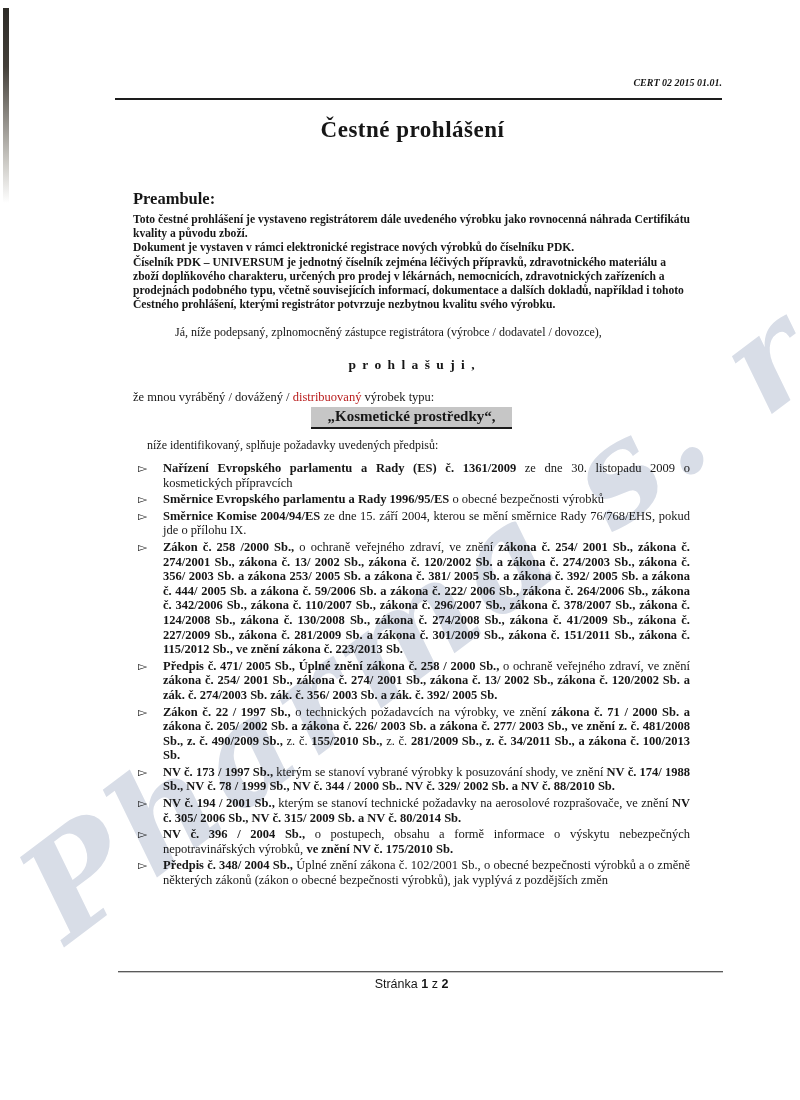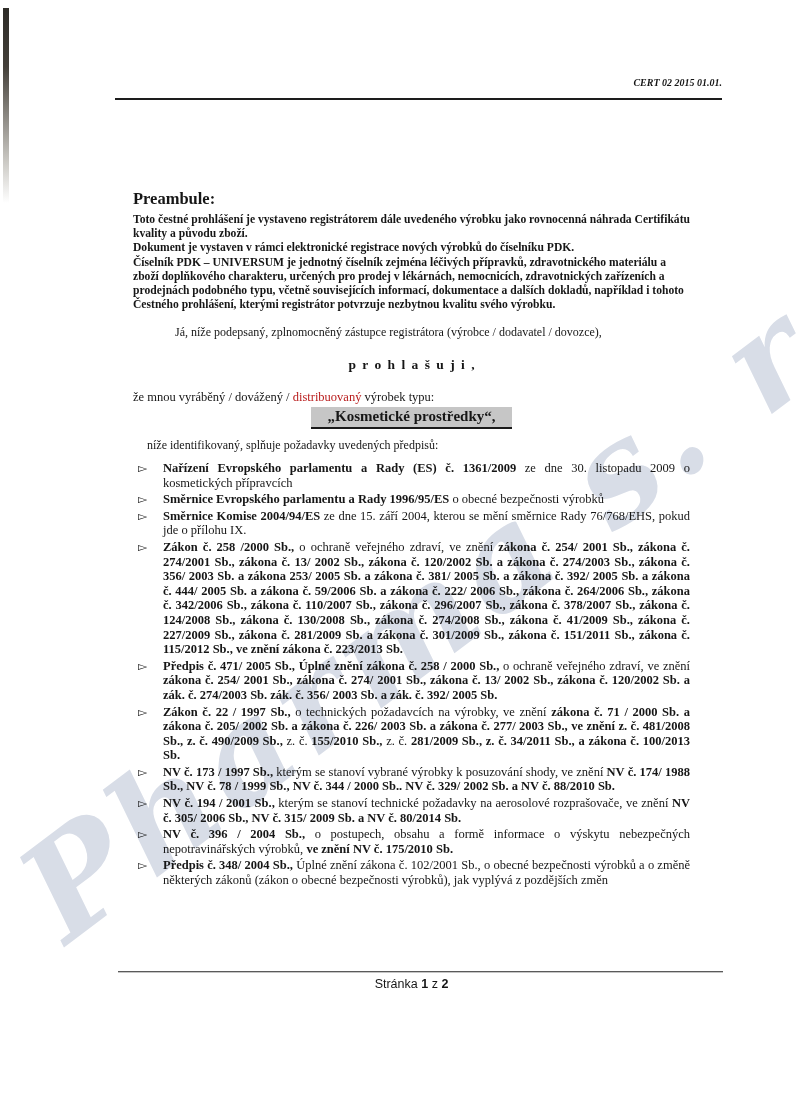--- a/index.html
+++ b/index.html
@@ -63,20 +63,21 @@
 
 <div class="page">
 
   <div class="edge-artifact"></div>
 
   <div class="watermark" style="color: rgb(216, 221, 231);">Pharma s. r. o.</div>
 
   <div class="doc-code">CERT 02 2015 01.01.</div>
   <div class="rule-top"></div>
 
+  <h1 class="title">Čestné prohlášení</h1>
 
   <h2 class="preamble-heading">Preambule:</h2>
   <div class="preamble" id="preamble-paras">
       <p>Toto čestné prohlášení je vystaveno registrátorem dále uvedeného výrobku jako rovnocenná náhrada Certifikátu kvality a původu zboží.</p>
       <p>Dokument je vystaven v rámci elektronické registrace nových výrobků do číselníku PDK.</p>
       <p>Číselník PDK – UNIVERSUM je jednotný číselník zejména léčivých přípravků, zdravotnického materiálu a zboží doplňkového charakteru, určených pro prodej v lékárnách, nemocnicích, zdravotnických zařízeních a prodejnách podobného typu, včetně souvisejících informací, dokumentace a dalších dokladů, například i tohoto Čestného prohlášení, kterými registrátor potvrzuje nezbytnou kvalitu svého výrobku.</p>
     </div>
 
   <p class="intro">Já, níže podepsaný, zplnomocněný zástupce registrátora (výrobce / dodavatel / dovozce),</p>
   <p class="verb">p r o h l a š u j i ,</p>

